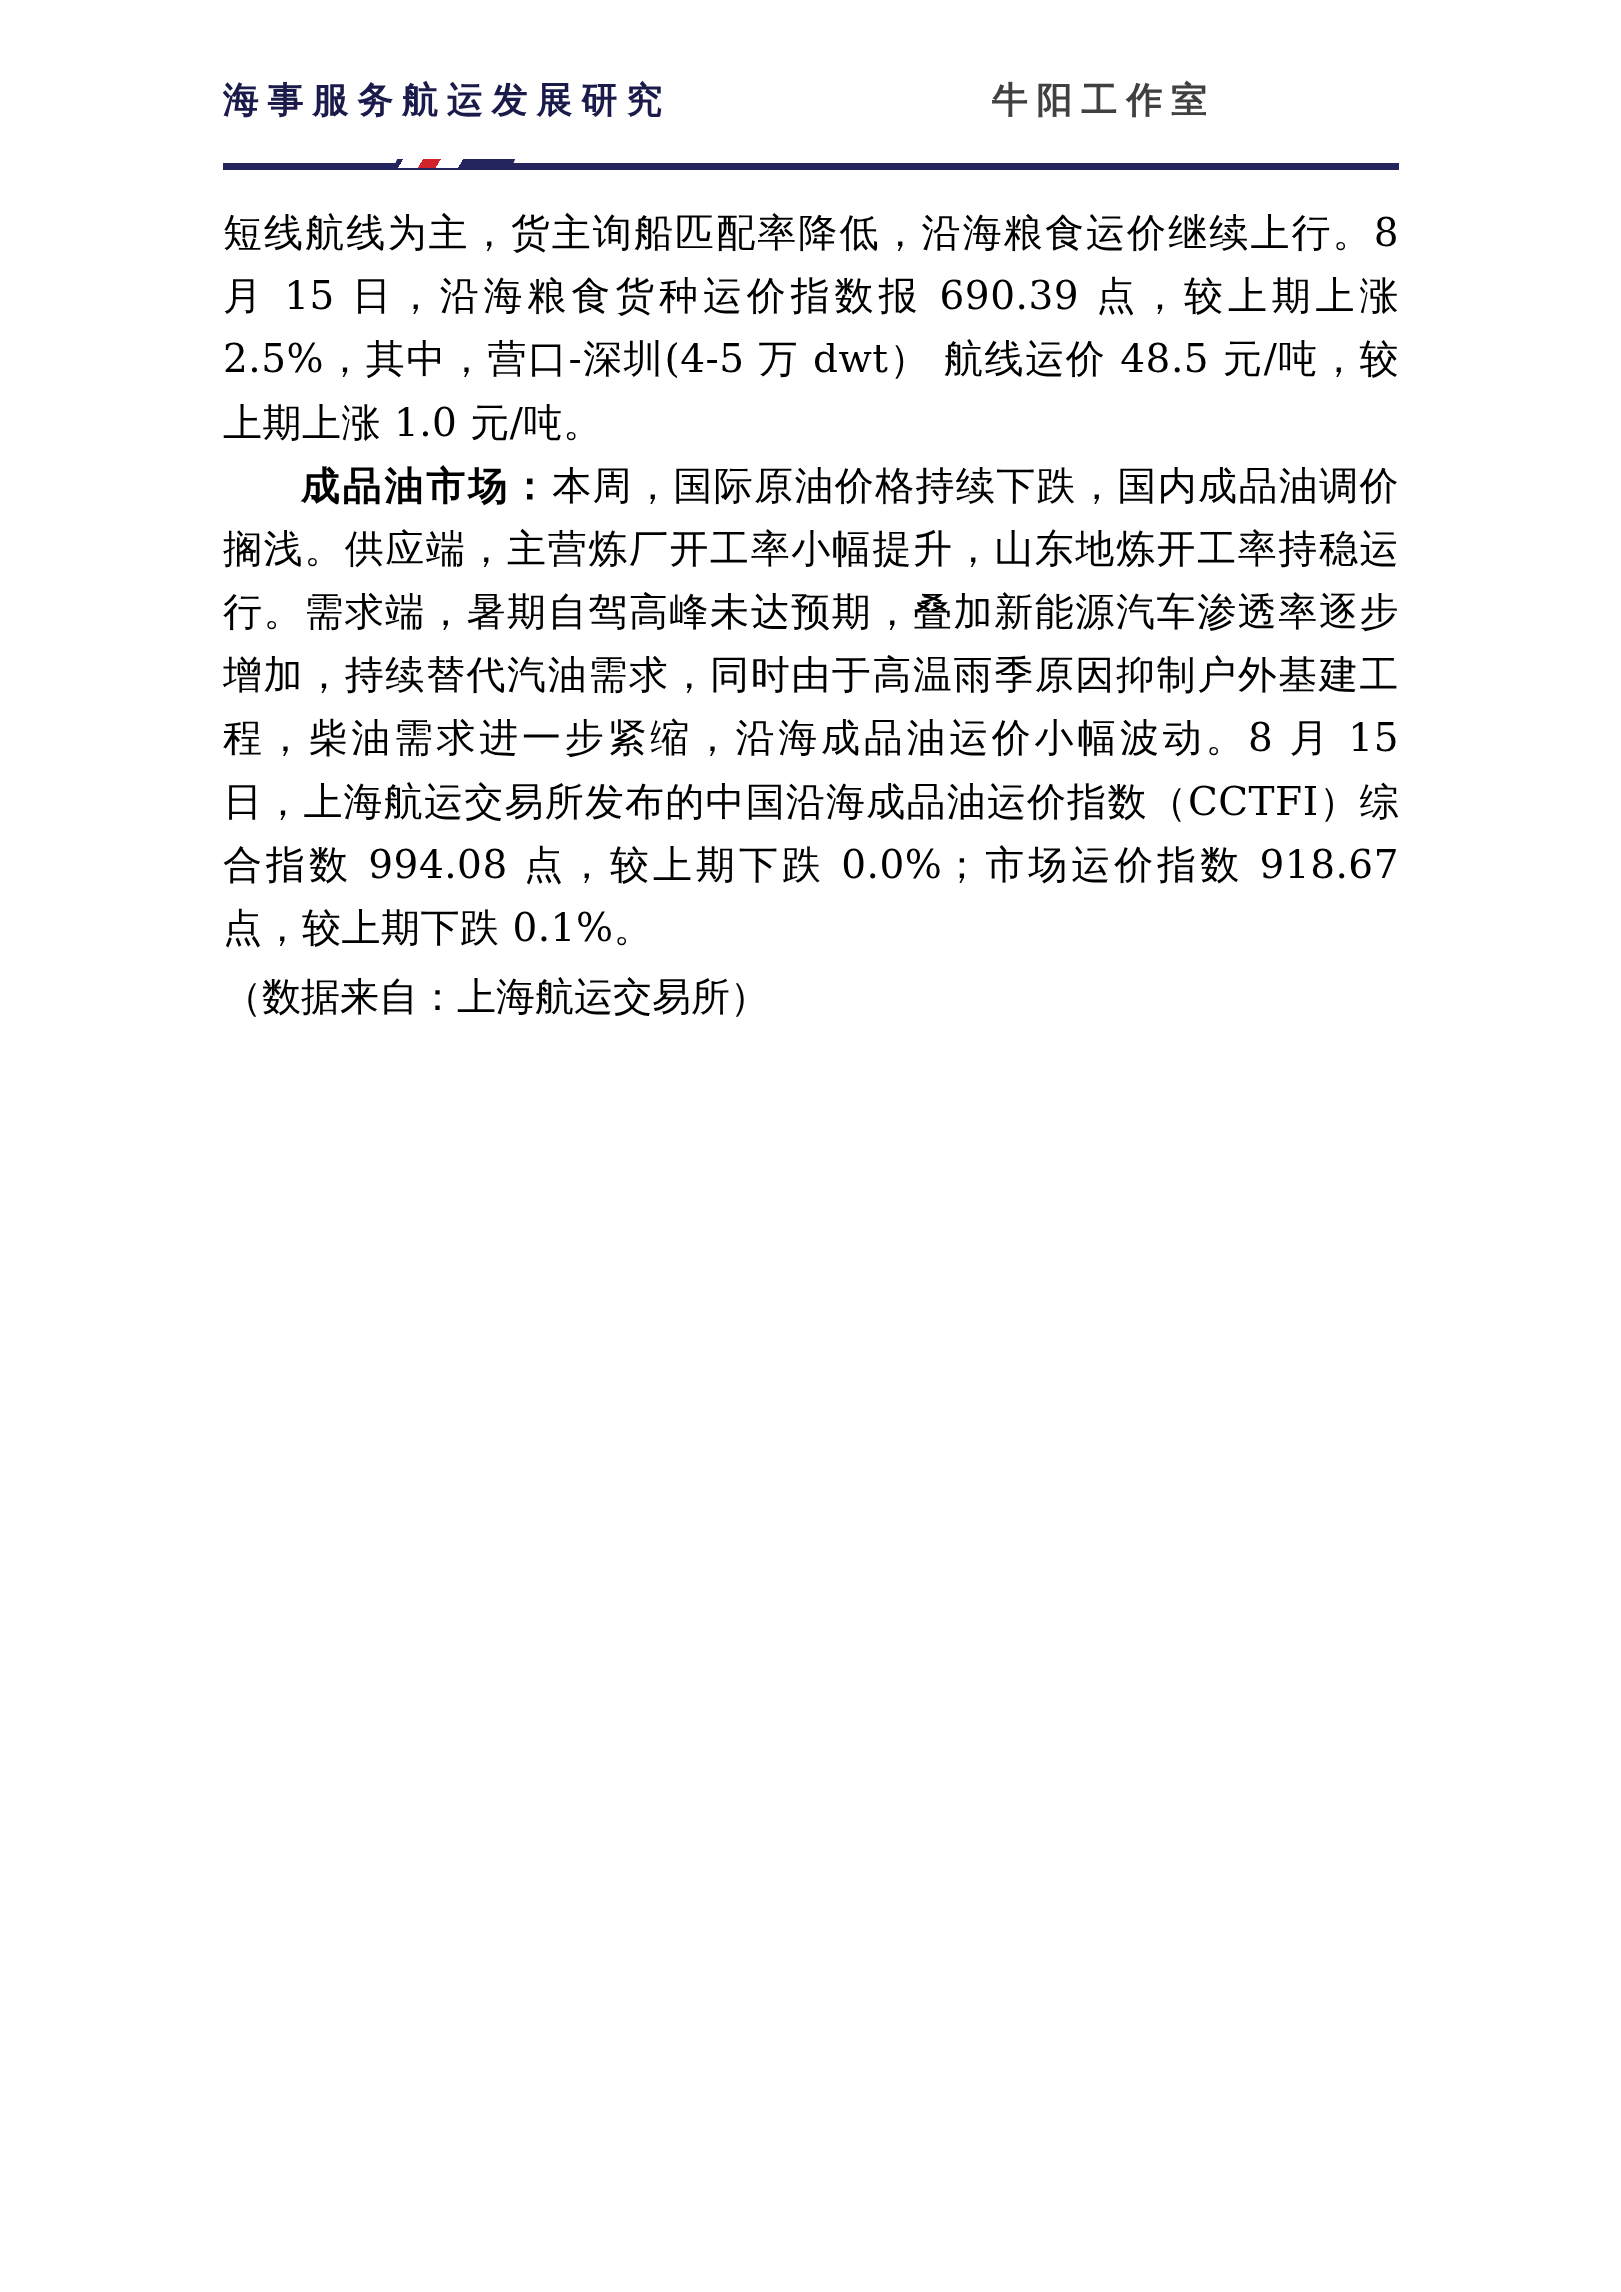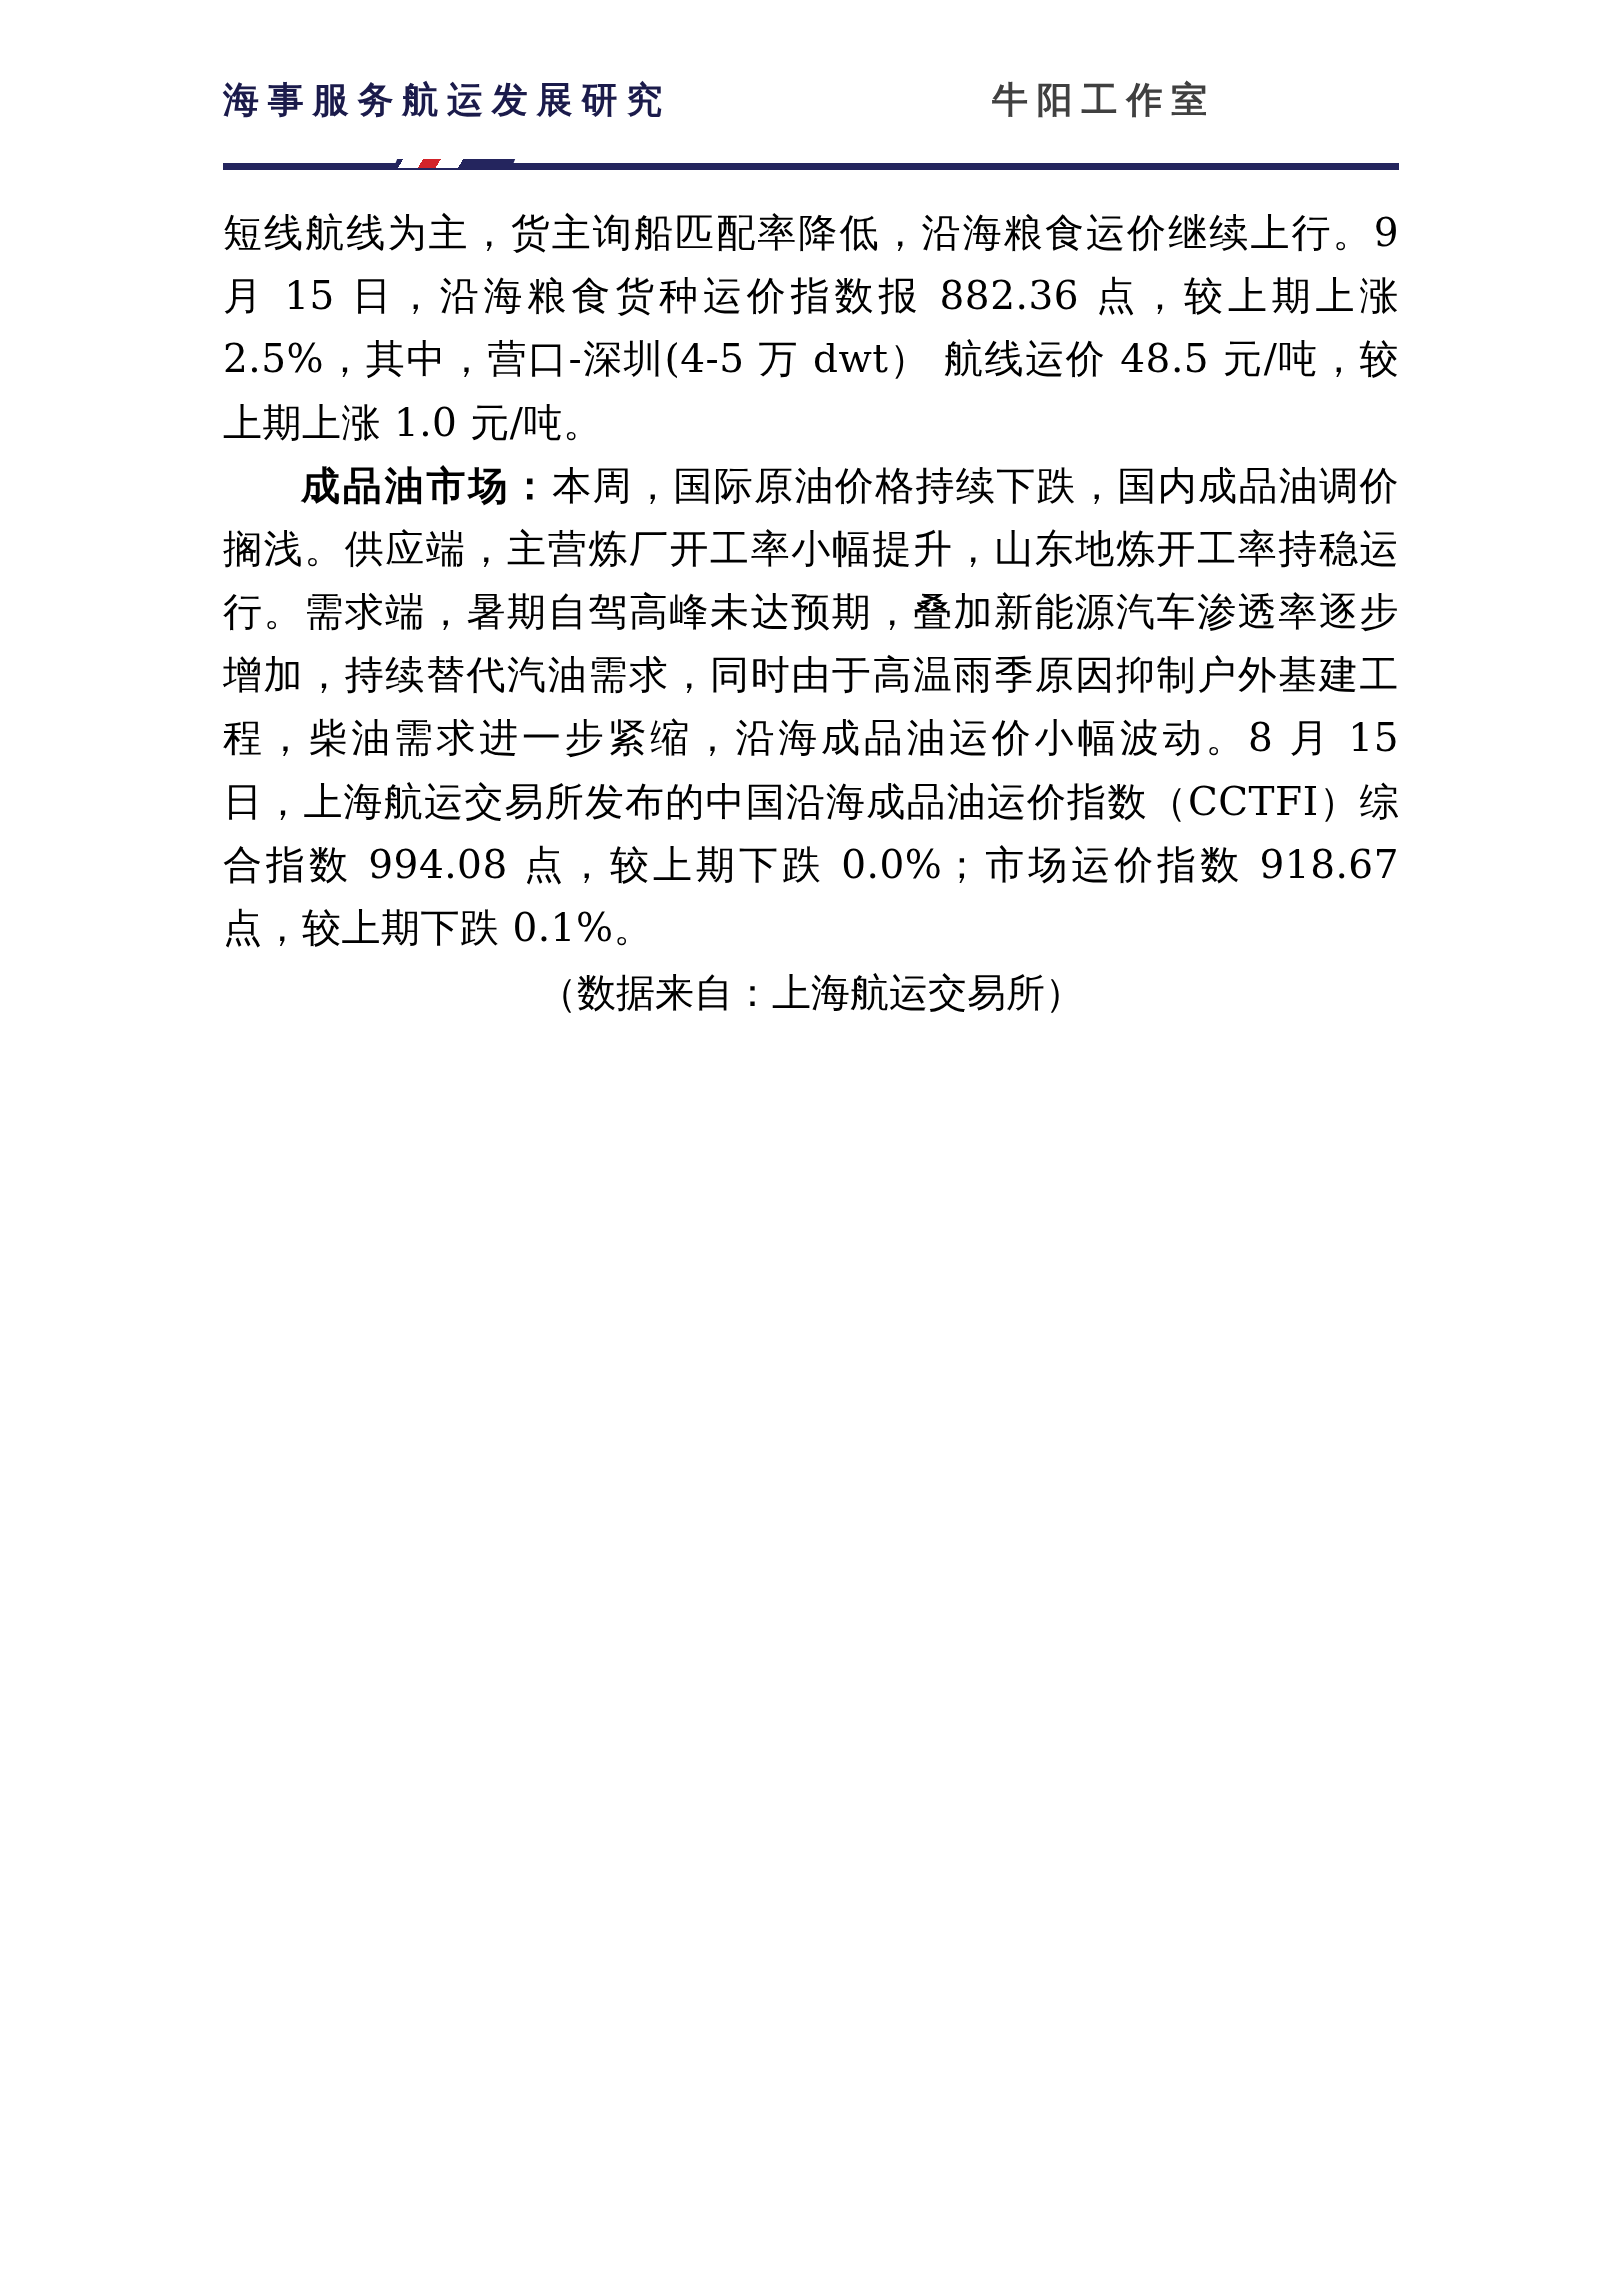--- a/index.html
+++ b/index.html
@@ -111,43 +111,43 @@
   }
   .bold-lead {
     font-weight: bold;
     letter-spacing: 2px;
   }
   p.source {
     margin: 0;
     margin-top: 5.9px;
     font-size: 39px;
     line-height: 1.62;
-    text-align: center;
-    font-family: Liberation Mono, monospace;
+    text-align: left;
+    font-family: Liberation Serif, serif;
   }
 </style>
 </head>
 <body>
 
 <div class="page">
 
   <div class="header">
     <div class="header-left">海事服务航运发展研究</div>
     <div class="header-right">牛阳工作室</div>
   </div>
 
   <div class="header-rule">
     <div class="rule-base"></div>
     <div class="rule-accent"></div>
     <div class="rule-thin"></div>
   </div>
 
   <div class="content">
 
-    <p class="para">短线航线为主，货主询船匹配率降低，沿海粮食运价继续上行。9 月 15 日，沿海粮食货种运价指数报 882.36 点，较上期上涨 2.5%，其中，营口-深圳(4-5 万 dwt） 航线运价 48.5 元/吨，较上期上涨 1.0 元/吨。</p>
+    <p class="para">短线航线为主，货主询船匹配率降低，沿海粮食运价继续上行。8 月 15 日，沿海粮食货种运价指数报 690.39 点，较上期上涨 2.5%，其中，营口-深圳(4-5 万 dwt） 航线运价 48.5 元/吨，较上期上涨 1.0 元/吨。</p>
 
     <p class="para indent">
       <span class="bold-lead">成品油市场：</span><span>本周，国际原油价格持续下跌，国内成品油调价搁浅。供应端，主营炼厂开工率小幅提升，山东地炼开工率持稳运行。需求端，暑期自驾高峰未达预期，叠加新能源汽车渗透率逐步增加，持续替代汽油需求，同时由于高温雨季原因抑制户外基建工程，柴油需求进一步紧缩，沿海成品油运价小幅波动。8 月 15 日，上海航运交易所发布的中国沿海成品油运价指数（CCTFI）综合指数 994.08 点，较上期下跌 0.0%；市场运价指数 918.67 点，较上期下跌 0.1%。</span>
     </p>
 
     <p class="source">（数据来自：上海航运交易所）</p>
 
   </div>
 
 </div>

